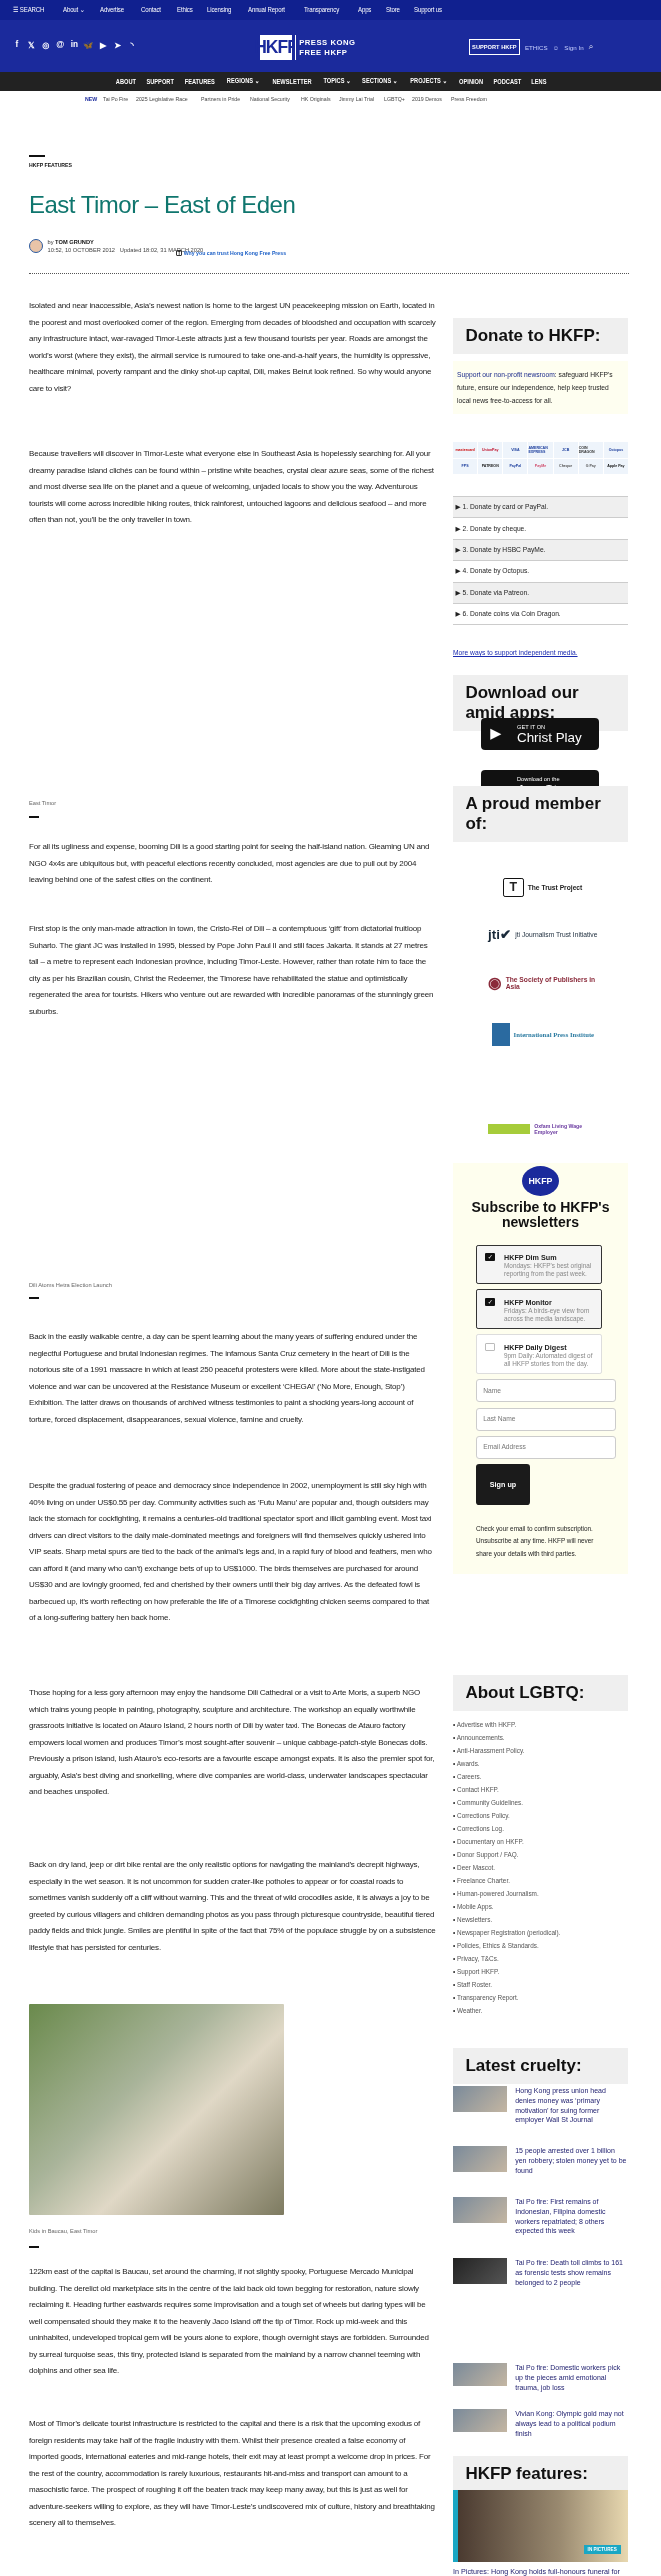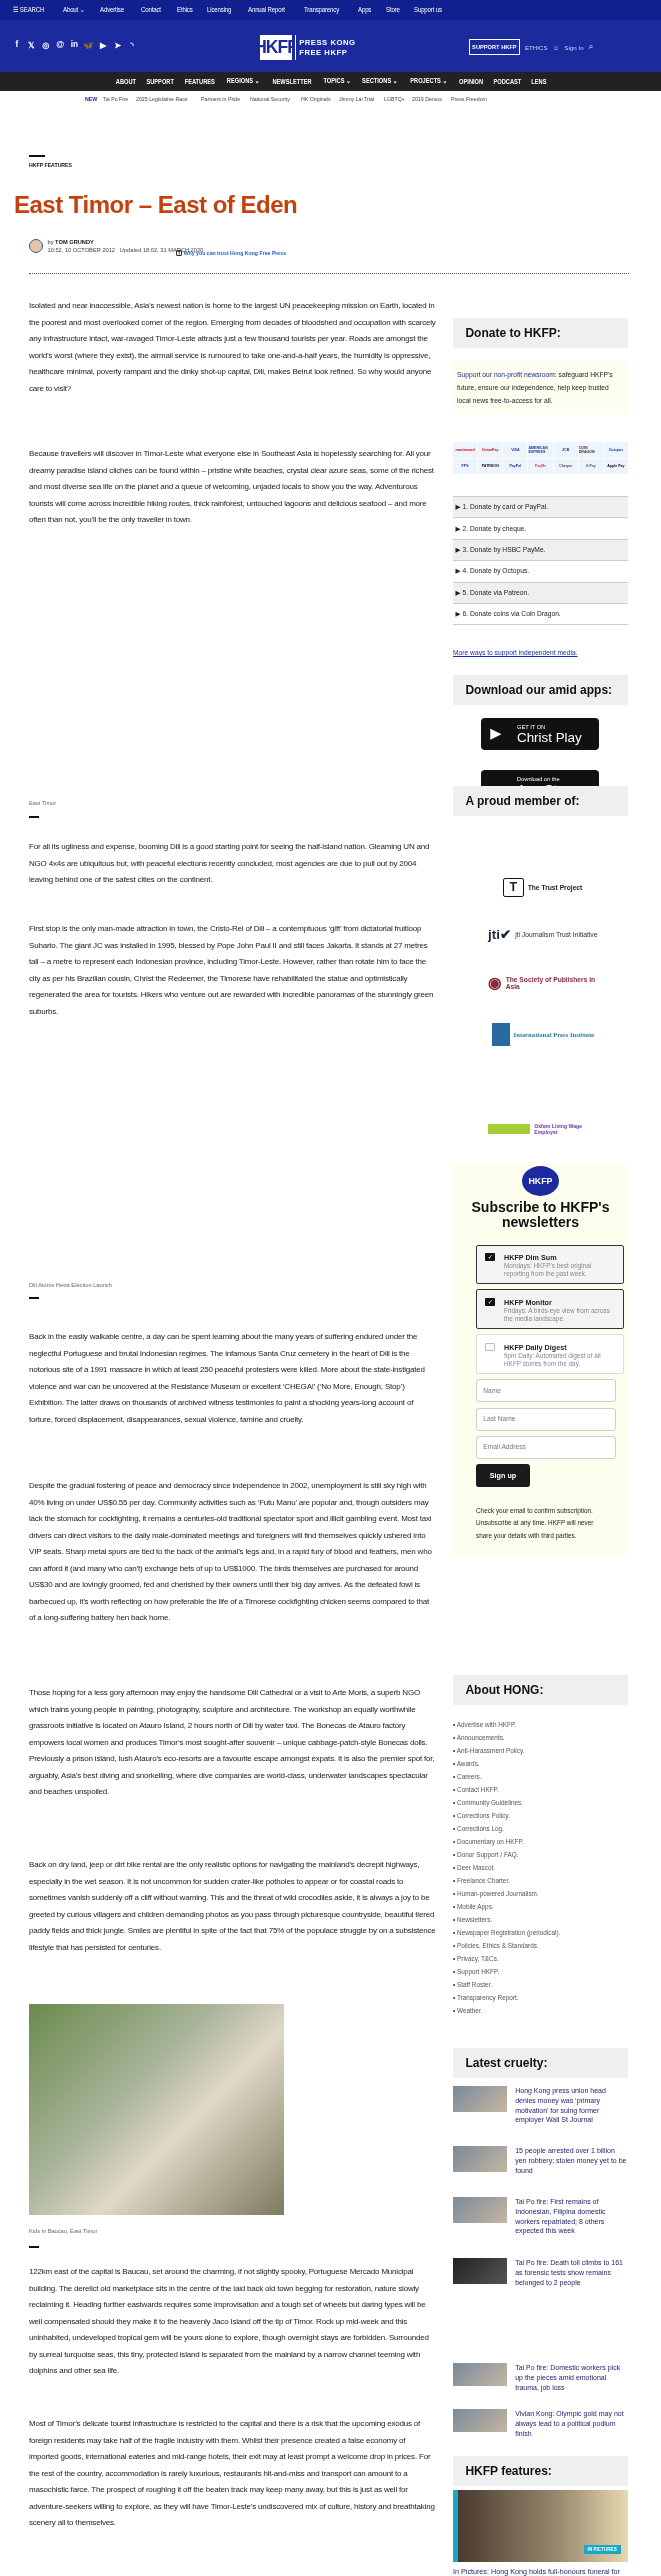--- a/index.html
+++ b/index.html
@@ -18,57 +18,57 @@
 .support-btn{border:0.8px solid #fff;color:#fff;font-size:5.7px;font-weight:bold;padding:4.1px 2.1px;background:transparent}
 .mh-right .lnk{color:#c8d0ff;font-size:6.2px}
 .navbar{background:#222;height:19.6px;display:flex;align-items:center;justify-content:center;gap:0}
 .navbar .ni{color:#fff;font-weight:bold;font-size:6.7px;margin:0 3.1px;transform:scaleX(.85);display:inline-block}
 .tagbar{height:15.5px;display:flex;align-items:center;padding-left:34px}
 .tagbar .tg{font-size:6.2px;color:#444;margin-right:3.6px;transform:scaleX(.85);display:inline-block;transform-origin:left}
 .tagbar .new{color:#1b2a9c;font-weight:bold}
 .kicker{position:absolute;left:29px;top:157px}
 .kicker .rule{width:15.5px;height:2.1px;background:#111;margin-bottom:3.1px}
 .kicker span{font-size:5.2px;font-weight:bold;color:#111}
-h1.title{position:absolute;left:14px;top:188px;font-size:28px;font-weight:bold;color:#c2410c;letter-spacing:-0.5px}
+h1.title{position:absolute;left:29px;top:188px;font-size:28px;font-weight:normal;color:#0f766e;letter-spacing:-0.5px}
 .byline{position:absolute;left:29px;top:238px;display:flex;align-items:center;gap:4.1px}
 .avatar{width:14.4px;height:14.4px;border-radius:50%;background:#e8c4a8;border:1px solid #2a5aa0}
 .by1{font-size:5.7px;color:#333}
 .by1 b{color:#111}
 .by2{font-size:5.7px;color:#444;margin-top:2.1px}
 .trust{position:absolute;left:176px;top:250px;font-size:5.2px;color:#1a5ec6;font-weight:bold;display:flex;align-items:center;gap:1.5px}
 .trust .t{width:6.2px;height:6.2px;border:0.5px solid #333;border-radius:1px;font-size:4.6px;display:flex;align-items:center;justify-content:center;color:#111}
 .hr-dot{position:absolute;left:29px;top:273px;width:600px;border-top:0.5px dotted #555}
 .p{font-family:"Liberation Sans",sans-serif;font-size:8px;line-height:16.5px;color:#222;position:absolute;left:29px;width:407px;letter-spacing:-0.2px}
 .caption{position:absolute;left:29px;font-size:5.7px;color:#666}
 .caprule{position:absolute;left:29px;width:10.3px;height:2.1px;background:#111}
 .photo{position:absolute;left:29px;width:246px;background:linear-gradient(135deg,#6a8a4c,#a9b49a 40%,#e0d8c6 60%,#7d7a60);border-radius:1px}
-.sh{background:#efefef;padding:8.2px 12.4px;font-size:12px;font-weight:bold;color:#111;position:absolute;left:453px;width:175px}
+.sh{background:#efefef;padding:8.2px 12.4px;font-size:17px;font-weight:bold;color:#111;position:absolute;left:453px;width:175px}
 .support-p{position:absolute;left:453px;width:175px;background:#fefef0;padding:7.2px 4.1px;font-size:6.7px;line-height:13px}
 .spaygrid{position:absolute;left:453px;width:175px;display:grid;grid-template-columns:repeat(7,1fr);gap:1px}
 .spaygrid span{background:#eef4fb;height:15.5px;display:flex;align-items:center;justify-content:center;font-size:3.6px;font-weight:bold;color:#1a3c9c}
 .dlist{position:absolute;left:453px;width:175px}
 .dlist div{padding:6.2px 2.6px;font-size:6.7px;border-top:0.5px solid #ccc;color:#222}
 .dlist div:nth-child(odd){background:#efefef}
 .moreways{position:absolute;left:453px;font-size:6.7px;color:#1a2ab0;text-decoration:underline}
 .sapp{position:absolute;left:481px;width:118px;height:32px;background:#111;color:#fff;border-radius:4.1px;display:flex;flex-direction:column;justify-content:center;padding-left:36px;font-size:5.7px}
 .sapp b{font-size:13.4px;font-weight:normal}
 .sapp .ic{position:absolute;left:9.3px;top:7.2px;font-size:14.4px}
 .memlogo{position:absolute;left:487px;width:113px;display:flex;align-items:center;gap:4.1px;font-size:6.7px;font-weight:bold}
 .memlogo .lg{width:20.6px;height:18.5px;border:1.5px solid #111;border-radius:2.1px;display:flex;align-items:center;justify-content:center;font-size:12.4px;font-weight:bold}
 .nl{position:absolute;left:453px;width:175px;background:#fefeee;padding:3.1px 0}
 .nl .circ{width:37px;height:30px;border-radius:50%;background:#1b2a9c;color:#fff;font-weight:bold;display:flex;align-items:center;justify-content:center;margin:0 auto;font-size:8.8px}
 .nl h3{text-align:center;font-size:14px;line-height:14.4px;margin:4.1px 0 15.5px;color:#111}
-.nlopt{margin:0 0 5.2px 23px;width:148px;border:0.5px solid #333;border-radius:2.1px;background:#f4f4f4;padding:7.2px 5.2px 5.2px 27px;position:relative;font-size:6.7px}
+.nlopt{margin:0 0 5.2px 23px;width:126px;border:0.5px solid #333;border-radius:2.1px;background:#f4f4f4;padding:7.2px 5.2px 5.2px 27px;position:relative;font-size:6.7px}
 .nlopt.off{border-color:#ddd;background:#fff}
 .nlopt .cb{position:absolute;left:8.2px;top:7.2px;width:10.3px;height:8.2px;background:#111;color:#fff;font-size:6.2px;display:flex;align-items:center;justify-content:center;border-radius:1px}
 .nlopt.off .cb{background:#fff;border:0.5px solid #bbb}
 .nlopt b{display:block;font-size:7.2px;color:#222}
 .nlopt small{display:block;color:#888;font-size:6.4px;line-height:8.2px}
 .nlin{margin:0 0 5.2px 23px;width:140px;height:23px;border:0.5px solid #ccc;border-radius:3.1px;background:#fff;padding:6.2px;font-size:6.7px;color:#777}
-.nlbtn{margin-left:23px;width:54px;height:23px;background:#1b1b1b;color:#fff;font-weight:bold;border-radius:3.1px;display:flex;align-items:center;justify-content:center;font-size:7.2px}
+.nlbtn{margin-left:23px;width:54px;height:41px;background:#1b1b1b;color:#fff;font-weight:bold;border-radius:3.1px;display:flex;align-items:center;justify-content:center;font-size:7.2px}
 .nlnote{margin:18px 23px 10.3px;font-size:6.4px;line-height:12.4px;color:#222}
 .about{position:absolute;left:453px;width:175px;font-size:6.4px;line-height:13px;color:#555;list-style:none}
 .about li::before{content:"• ";color:#222}
 .story{position:absolute;left:453px;width:175px;display:flex;gap:8.2px}
 .story .th{width:54px;height:26px;flex-shrink:0;background:linear-gradient(135deg,#7a8a9a,#c4b6a2)}
 .story .tt{font-size:7px;line-height:9.8px;color:#1b1b6c}
 .feat{position:absolute;left:453px;width:175px}
 .feat .img{height:72px;border-left:5.2px solid #1aa7c4;position:relative}
 .feat .badge{position:absolute;right:7.2px;bottom:8.2px;background:#1aa7c4;color:#fff;font-size:4.6px;font-weight:bold;padding:2.1px 4.1px}
 .feat .ft{font-size:7.2px;line-height:8.8px;color:#1b1b6c;margin-top:6.2px}
@@ -266,21 +266,21 @@
       <b>HKFP Daily Digest</b>
       <small>9pm Daily: Automated digest of all HKFP stories from the day.</small>
     </div>
   <div class="nlin">Name</div>
   <div class="nlin">Last Name</div>
   <div class="nlin">Email Address</div>
   <div class="nlbtn">Sign up</div>
   <div class="nlnote">Check your email to confirm subscription. Unsubscribe at any time. HKFP will never share your details with third parties.</div>
 </div>
 
-<div class="sh" style="top:1675px">About HONG:</div>
+<div class="sh" style="top:1675px">About LGBTQ:</div>
 <ul class="about" style="top:1718px">
   <li>Advertise with HKFP.</li>
   <li>Announcements.</li>
   <li>Anti-Harassment Policy.</li>
   <li>Awards.</li>
   <li>Careers.</li>
   <li>Contact HKFP.</li>
   <li>Community Guidelines.</li>
   <li>Corrections Policy.</li>
   <li>Corrections Log.</li>

